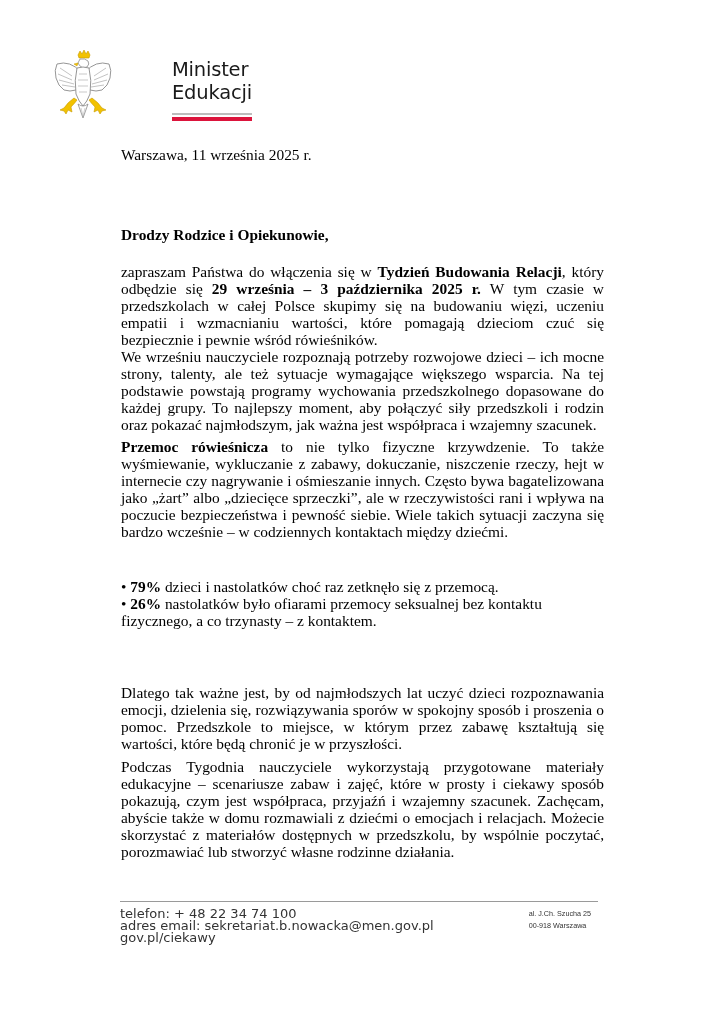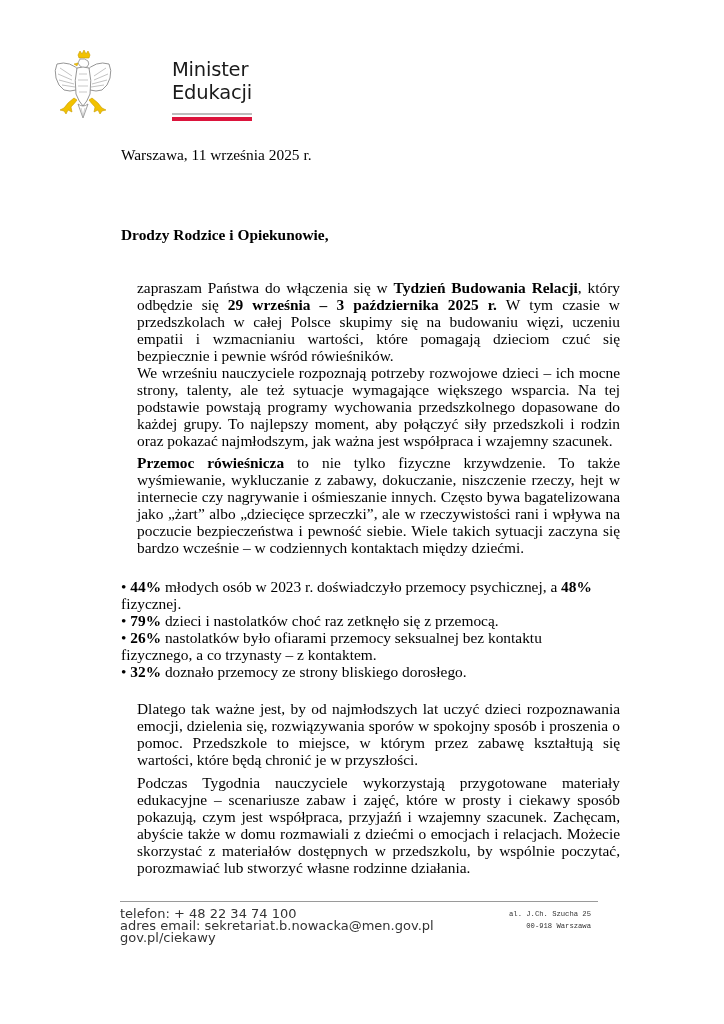--- a/index.html
+++ b/index.html
@@ -7,34 +7,34 @@
   .page { position: absolute; left: 0; top: 0; width: 718px; height: 1024px; background: #fff; }
   .logo { position: absolute; left: 52px; top: 50px; width: 200px; height: 75px; }
   .eagle { position: absolute; left: 0; top: 0; width: 62px; height: 72px; }
   .logo-text { position: absolute; left: 120px; top: 8px; font-family: "DejaVu Sans", sans-serif; font-size: 19.5px; line-height: 23px; color: #1a1a1a; letter-spacing: -0.2px; }
   .logo-rule-gray { position: absolute; left: 120px; top: 63px; width: 80px; height: 2px; background: #bdbdbd; }
   .logo-rule-red { position: absolute; left: 120px; top: 67px; width: 80px; height: 4px; background: #dc143c; }
 
   .body-text { position: absolute; left: 121px; width: 483px; font-family: "Liberation Serif", serif; font-size: 15.4px; line-height: 17px; color: #000000; }
   .date { top: 146px; }
   .salutation { top: 226px; font-weight: bold; }
-  .para { text-align: justify; margin: 16px; }
+  .para { text-align: justify; margin: 0; }
   .p1 { top: 263px; }
   .p2 { top: 348px; }
   .p3 { top: 438px; }
   .h-stats { top: 552px; font-weight: bold; }
   .stats { top: 578px; }
   .stats div { margin: 0; }
   .p4 { top: 684px; }
   .p5 { top: 758px; }
   b { font-weight: bold; }
 
   .footer-rule { position: absolute; left: 120px; top: 901px; width: 478px; height: 1px; background: #9a9a9a; }
   .footer-left { position: absolute; left: 120px; top: 908px; font-family: "DejaVu Sans", sans-serif; font-size: 13px; line-height: 12px; color: #333; }
-  .footer-right { position: absolute; right: 127px; top: 908px; font-family: Liberation Mono, monospace; font-size: 7.2px; line-height: 12px; color: #333; text-align: right; }
+  .footer-right { position: absolute; right: 127px; top: 908px; font-family: Liberation Sans, sans-serif; font-size: 7.2px; line-height: 12px; color: #333; text-align: left; }
 </style>
 </head>
 <body>
 
 <div class="page">
 
   <div class="logo">
     <svg class="eagle" viewBox="0 0 62 72" xmlns="http://www.w3.org/2000/svg">
 
       <path d="M26 5 L28 1 L30 4 L32 0 L34 4 L36 1 L38 5 L37 8 L27 8 Z" fill="#f2c200" stroke="#c79a00" stroke-width="0.6"></path>
@@ -72,24 +72,22 @@
   </div>
 
   <p class="body-text para p1"><span>zapraszam Państwa do włączenia się w </span><b>Tydzień Budowania Relacji</b><span>, który odbędzie się </span><b>29 września – 3 października 2025 r.</b><span> W tym czasie w przedszkolach w całej Polsce skupimy się na budowaniu więzi, uczeniu empatii i wzmacnianiu wartości, które pomagają dzieciom czuć się bezpiecznie i pewnie wśród rówieśników.</span></p>
 
   <p class="body-text para p2">We wrześniu nauczyciele rozpoznają potrzeby rozwojowe dzieci – ich mocne strony, talenty, ale też sytuacje wymagające większego wsparcia. Na tej podstawie powstają programy wychowania przedszkolnego dopasowane do każdej grupy. To najlepszy moment, aby połączyć siły przedszkoli i rodzin oraz pokazać najmłodszym, jak ważna jest współpraca i wzajemny szacunek.</p>
 
   <p class="body-text para p3"><b>Przemoc rówieśnicza</b><span> to nie tylko fizyczne krzywdzenie. To także wyśmiewanie, wykluczanie z zabawy, dokuczanie, niszczenie rzeczy, hejt w internecie czy nagrywanie i ośmieszanie innych. Często bywa bagatelizowana jako „żart” albo „dziecięce sprzeczki”, ale w rzeczywistości rani i wpływa na poczucie bezpieczeństwa i pewność siebie. Wiele takich sytuacji zaczyna się bardzo wcześnie – w codziennych kontaktach między dziećmi.</span></p>
 
 
   <div class="body-text stats">
-    <div><span>• </span><b>44%</b><span> młodych osób w 2023 r. doświadczyło przemocy psychicznej, a </span><b>48%</b><span> fizycznej.</span></div>
     <div><span>• </span><b>79%</b><span> dzieci i nastolatków choć raz zetknęło się z przemocą.</span></div>
     <div><span>• </span><b>26%</b><span> nastolatków było ofiarami przemocy seksualnej bez kontaktu fizycznego, a co trzynasty – z kontaktem.</span></div>
-    <div><span>• </span><b>32%</b><span> doznało przemocy ze strony bliskiego dorosłego.</span></div>
   </div>
 
   <p class="body-text para p4">Dlatego tak ważne jest, by od najmłodszych lat uczyć dzieci rozpoznawania emocji, dzielenia się, rozwiązywania sporów w spokojny sposób i proszenia o pomoc. Przedszkole to miejsce, w którym przez zabawę kształtują się wartości, które będą chronić je w przyszłości.</p>
 
   <p class="body-text para p5">Podczas Tygodnia nauczyciele wykorzystają przygotowane materiały edukacyjne – scenariusze zabaw i zajęć, które w prosty i ciekawy sposób pokazują, czym jest współpraca, przyjaźń i wzajemny szacunek. Zachęcam, abyście także w domu rozmawiali z dziećmi o emocjach i relacjach. Możecie skorzystać z materiałów dostępnych w przedszkolu, by wspólnie poczytać, porozmawiać lub stworzyć własne rodzinne działania.</p>
 
   <div class="footer-rule"></div>
   <div class="footer-left">
     <div>telefon: + 48 22 34 74 100</div>
     <div>adres email:  sekretariat.b.nowacka@men.gov.pl</div>

